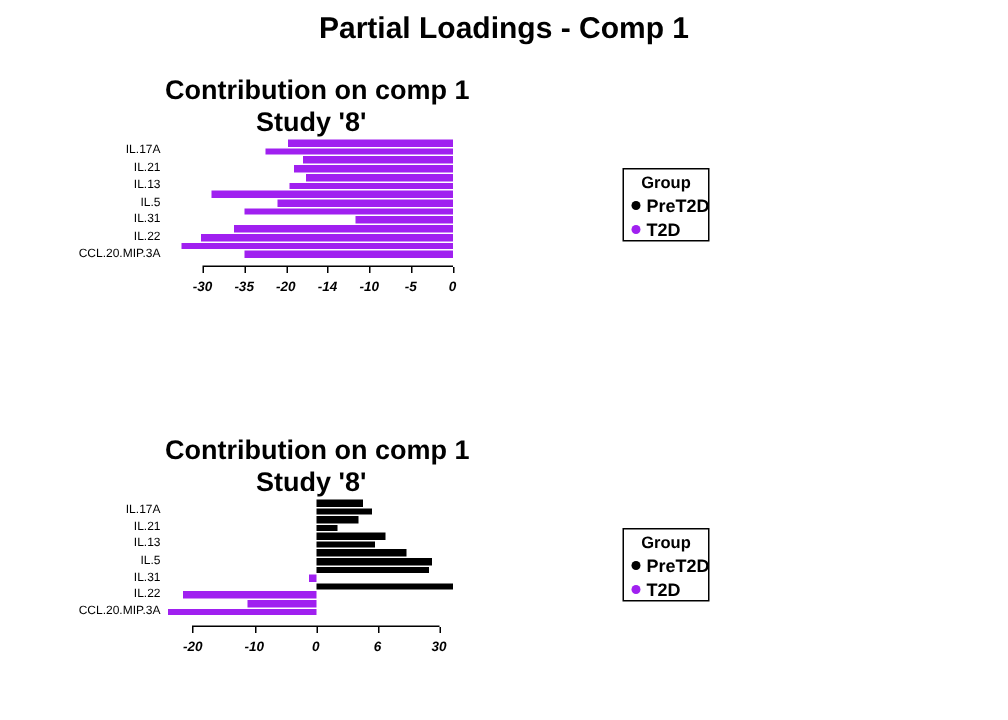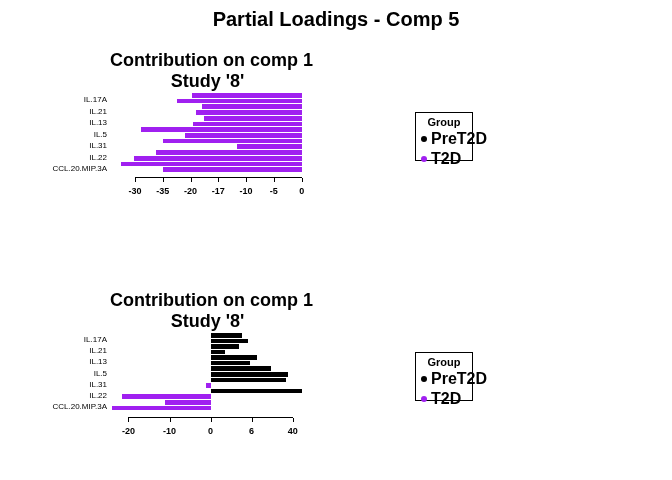--- a/index.html
+++ b/index.html
@@ -46,40 +46,40 @@
   .bar-row { flex: 1 1 0; position: relative; }
   .bar { position: absolute; top: 0; height: calc(100% - 1px); }
 
   .x-axis { position: absolute; left: 75px; width: 195px; height: 30px; }
   .c1 .x-axis { top: 127px; }
   .c2 .x-axis { top: 127px; }
   .axis-line { position: absolute; top: 0; height: 1px; background: #000; }
   .tick-mark { position: absolute; top: 1px; width: 1px; height: 4px; background: #000; }
   .tick-label {
     position: absolute; top: 9px; width: 30px; margin-left: -15px;
-    text-align: center; font-size: 9px; font-weight: 700; color: #000;
+    text-align: center; font-size: 9px; font-weight: 700; color: #000; font-style: italic;
   }
 
   .legend {
     position: absolute; left: 415px; width: 58px; height: 49px;
     border: 1px solid #000; background: #fff; box-sizing: border-box;
   }
   .legend.l1 { top: 112px; }
   .legend.l2 { top: 352px; }
   .legend-title { text-align: center; font-size: 11px; font-weight: 700; margin-top: 3px; }
   .legend-entry { display: flex; align-items: center; margin: 2px 0 0 5px; }
   .legend-dot { width: 6px; height: 6px; border-radius: 50%; margin-right: 4px; flex: 0 0 auto; }
-  .legend-label { font-size: 16px; font-weight: 700; white-space: nowrap; }
+  .legend-label { font-size: 12px; font-weight: 700; white-space: nowrap; }
 </style>
 </head>
 <body>
 
 <div id="canvas">
 
-  <div class="main-title">Partial Loadings - Comp 5</div>
+  <div class="main-title">Partial Loadings - Comp 1</div>
 
   <div class="chart c1">
     <div class="chart-title">Contribution on comp 1</div>
     <div class="chart-subtitle">Study '8'</div>
     <div class="labels-col">
         <div class="lbl-row"></div>
         <div class="lbl-row">IL.17A</div>
         <div class="lbl-row"></div>
         <div class="lbl-row">IL.21</div>
         <div class="lbl-row"></div>
@@ -139,21 +139,21 @@
       </div>
     <div class="x-axis">
         <div class="axis-line" style="left: 12.8205%; width: 85.4701%;"></div>
         <div class="tick-mark" style="left: 12.8205%;"></div>
         <div class="tick-label" style="left: 12.8205%;">-30</div>
         <div class="tick-mark" style="left: 27.0655%;"></div>
         <div class="tick-label" style="left: 27.0655%;">-35</div>
         <div class="tick-mark" style="left: 41.3105%;"></div>
         <div class="tick-label" style="left: 41.3105%;">-20</div>
         <div class="tick-mark" style="left: 55.5556%;"></div>
-        <div class="tick-label" style="left: 55.5556%;">-17</div>
+        <div class="tick-label" style="left: 55.5556%;">-14</div>
         <div class="tick-mark" style="left: 69.8006%;"></div>
         <div class="tick-label" style="left: 69.8006%;">-10</div>
         <div class="tick-mark" style="left: 84.0456%;"></div>
         <div class="tick-label" style="left: 84.0456%;">-5</div>
         <div class="tick-mark" style="left: 98.2906%;"></div>
         <div class="tick-label" style="left: 98.2906%;">0</div>
       </div>
   </div>
 
   <div class="chart c2">
@@ -223,21 +223,21 @@
         <div class="axis-line" style="left: 9.47368%; width: 84.2105%;"></div>
         <div class="tick-mark" style="left: 9.47368%;"></div>
         <div class="tick-label" style="left: 9.47368%;">-20</div>
         <div class="tick-mark" style="left: 30.5263%;"></div>
         <div class="tick-label" style="left: 30.5263%;">-10</div>
         <div class="tick-mark" style="left: 51.5789%;"></div>
         <div class="tick-label" style="left: 51.5789%;">0</div>
         <div class="tick-mark" style="left: 72.6316%;"></div>
         <div class="tick-label" style="left: 72.6316%;">6</div>
         <div class="tick-mark" style="left: 93.6842%;"></div>
-        <div class="tick-label" style="left: 93.6842%;">40</div>
+        <div class="tick-label" style="left: 93.6842%;">30</div>
       </div>
   </div>
 
   <div class="legend l1">
     <div class="legend-title">Group</div>
     <div class="legend-entry">
       <span class="legend-dot" style="background: rgb(0, 0, 0);"></span>
       <span class="legend-label">PreT2D</span>
     </div>
     <div class="legend-entry">

